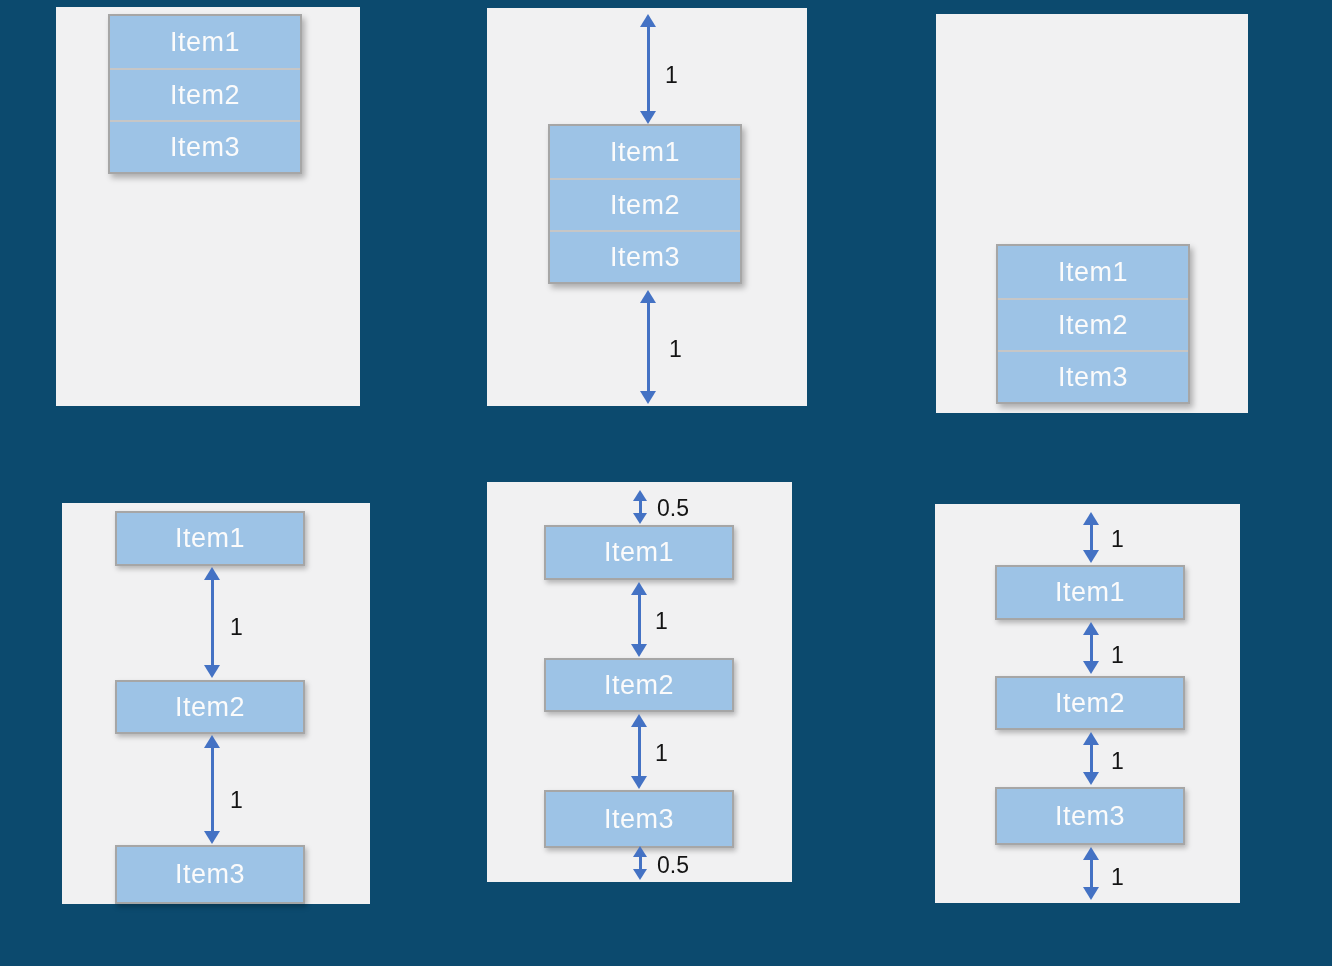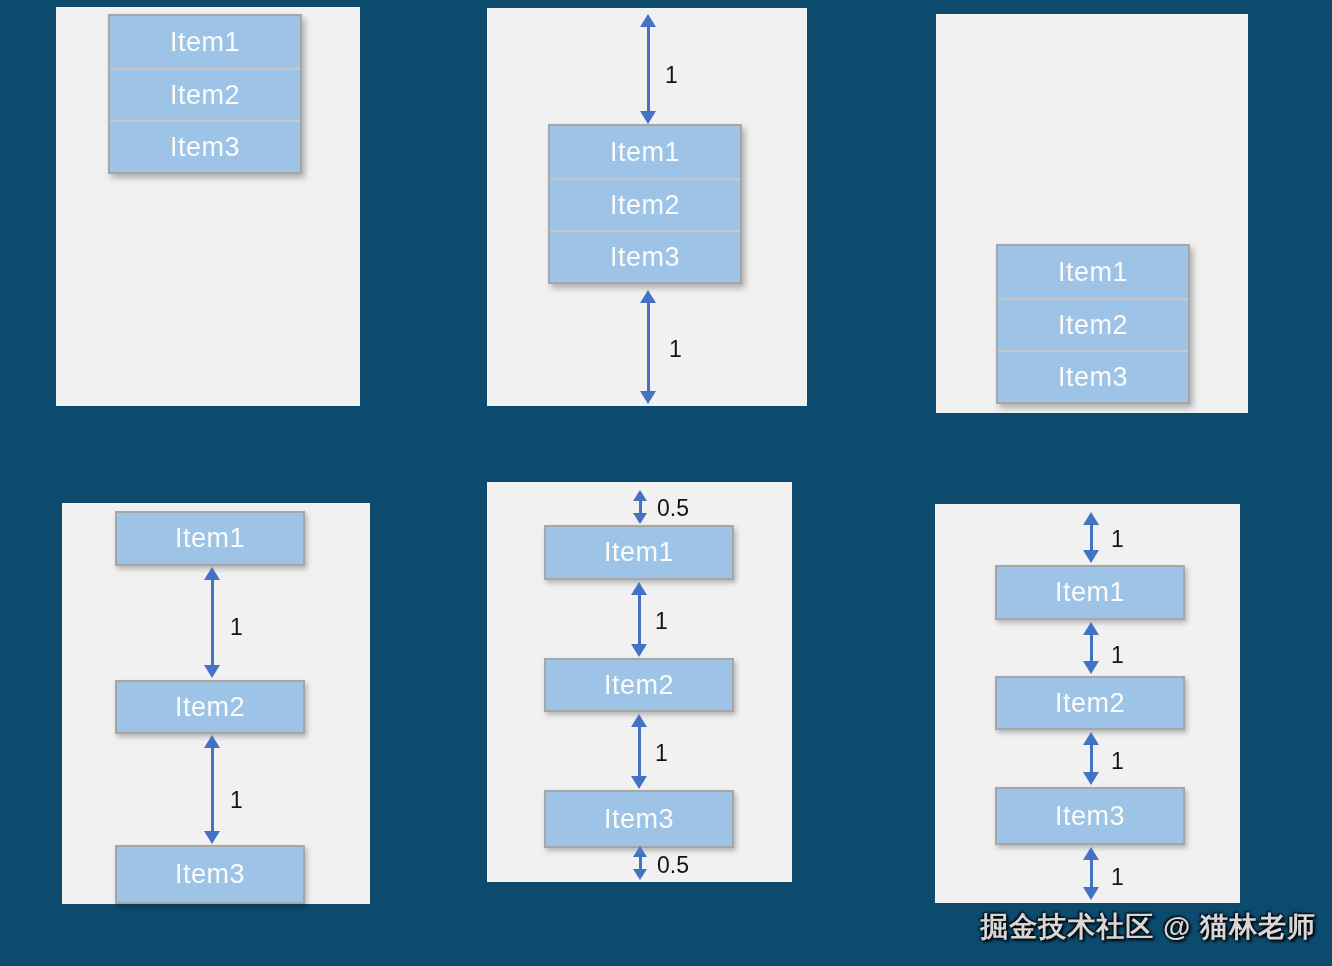--- a/index.html
+++ b/index.html
@@ -150,15 +150,14 @@
     <div class="num" style="left:176px; top:244px;">1</div>
     <div class="box" style="left:60px; top:283px; height:58px;">Item3</div>
     <div class="arrow" style="left:148px; top:343px; height:53px;">
       <div class="head-up"></div>
       <div class="shaft"></div>
       <div class="head-down"></div>
     </div>
     <div class="num" style="left:176px; top:360px;">1</div>
   </div>
 
-  <div class="watermark">掘金技术社区 @ 猫林老师</div>
 
 </div>
 
 </body></html>

